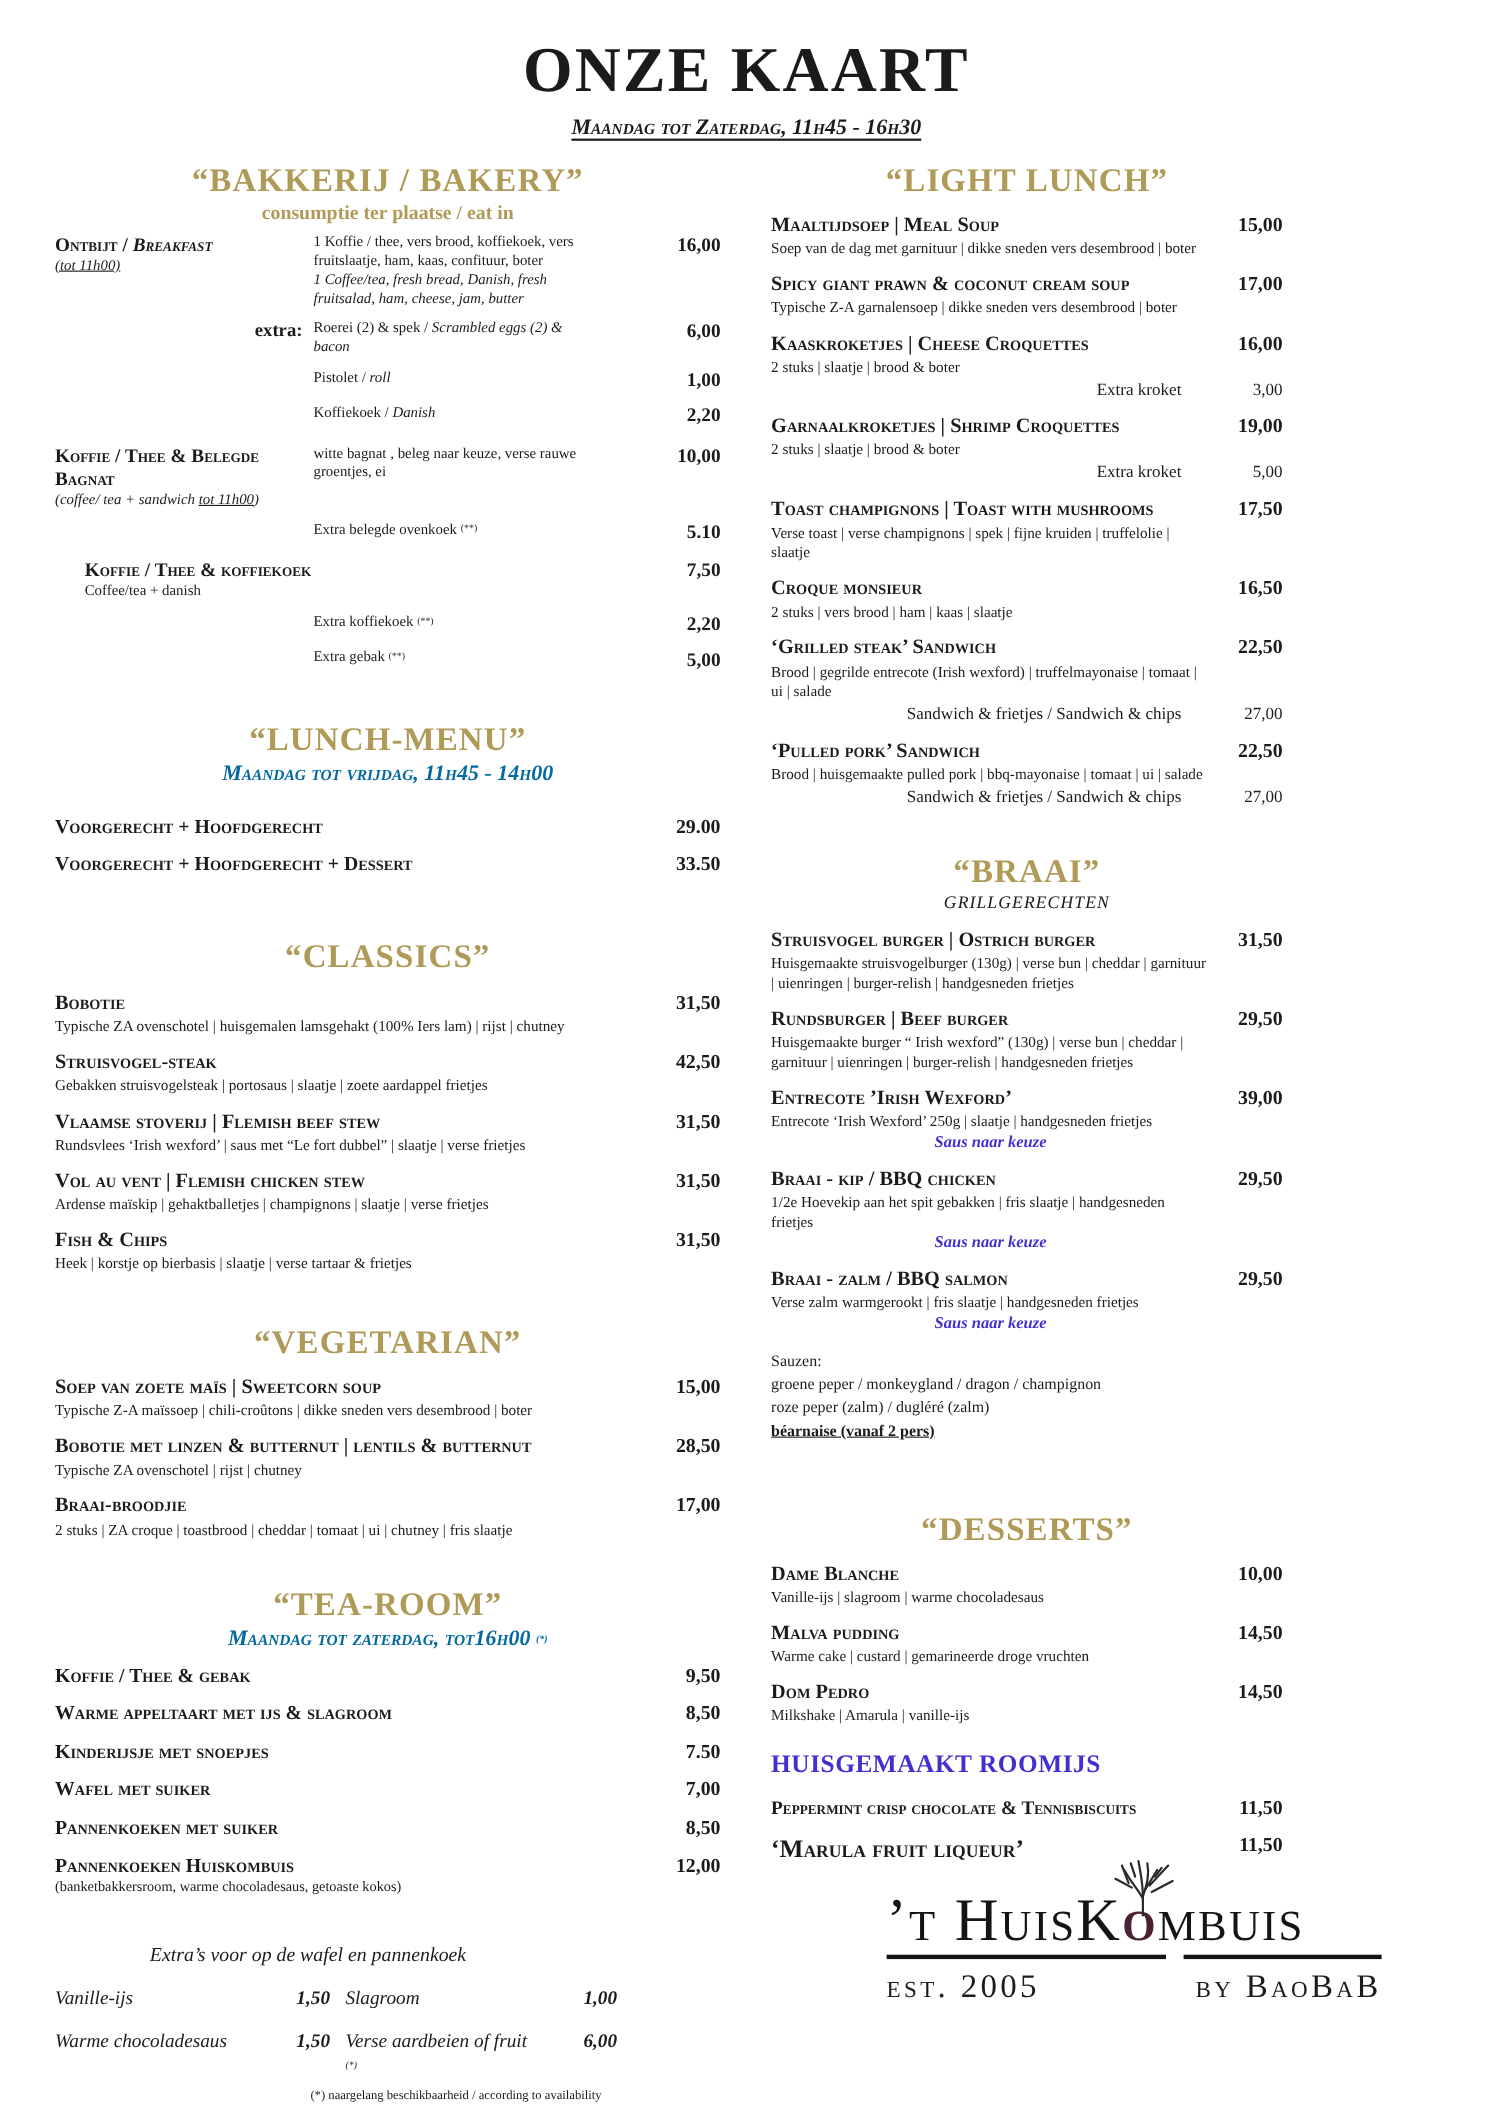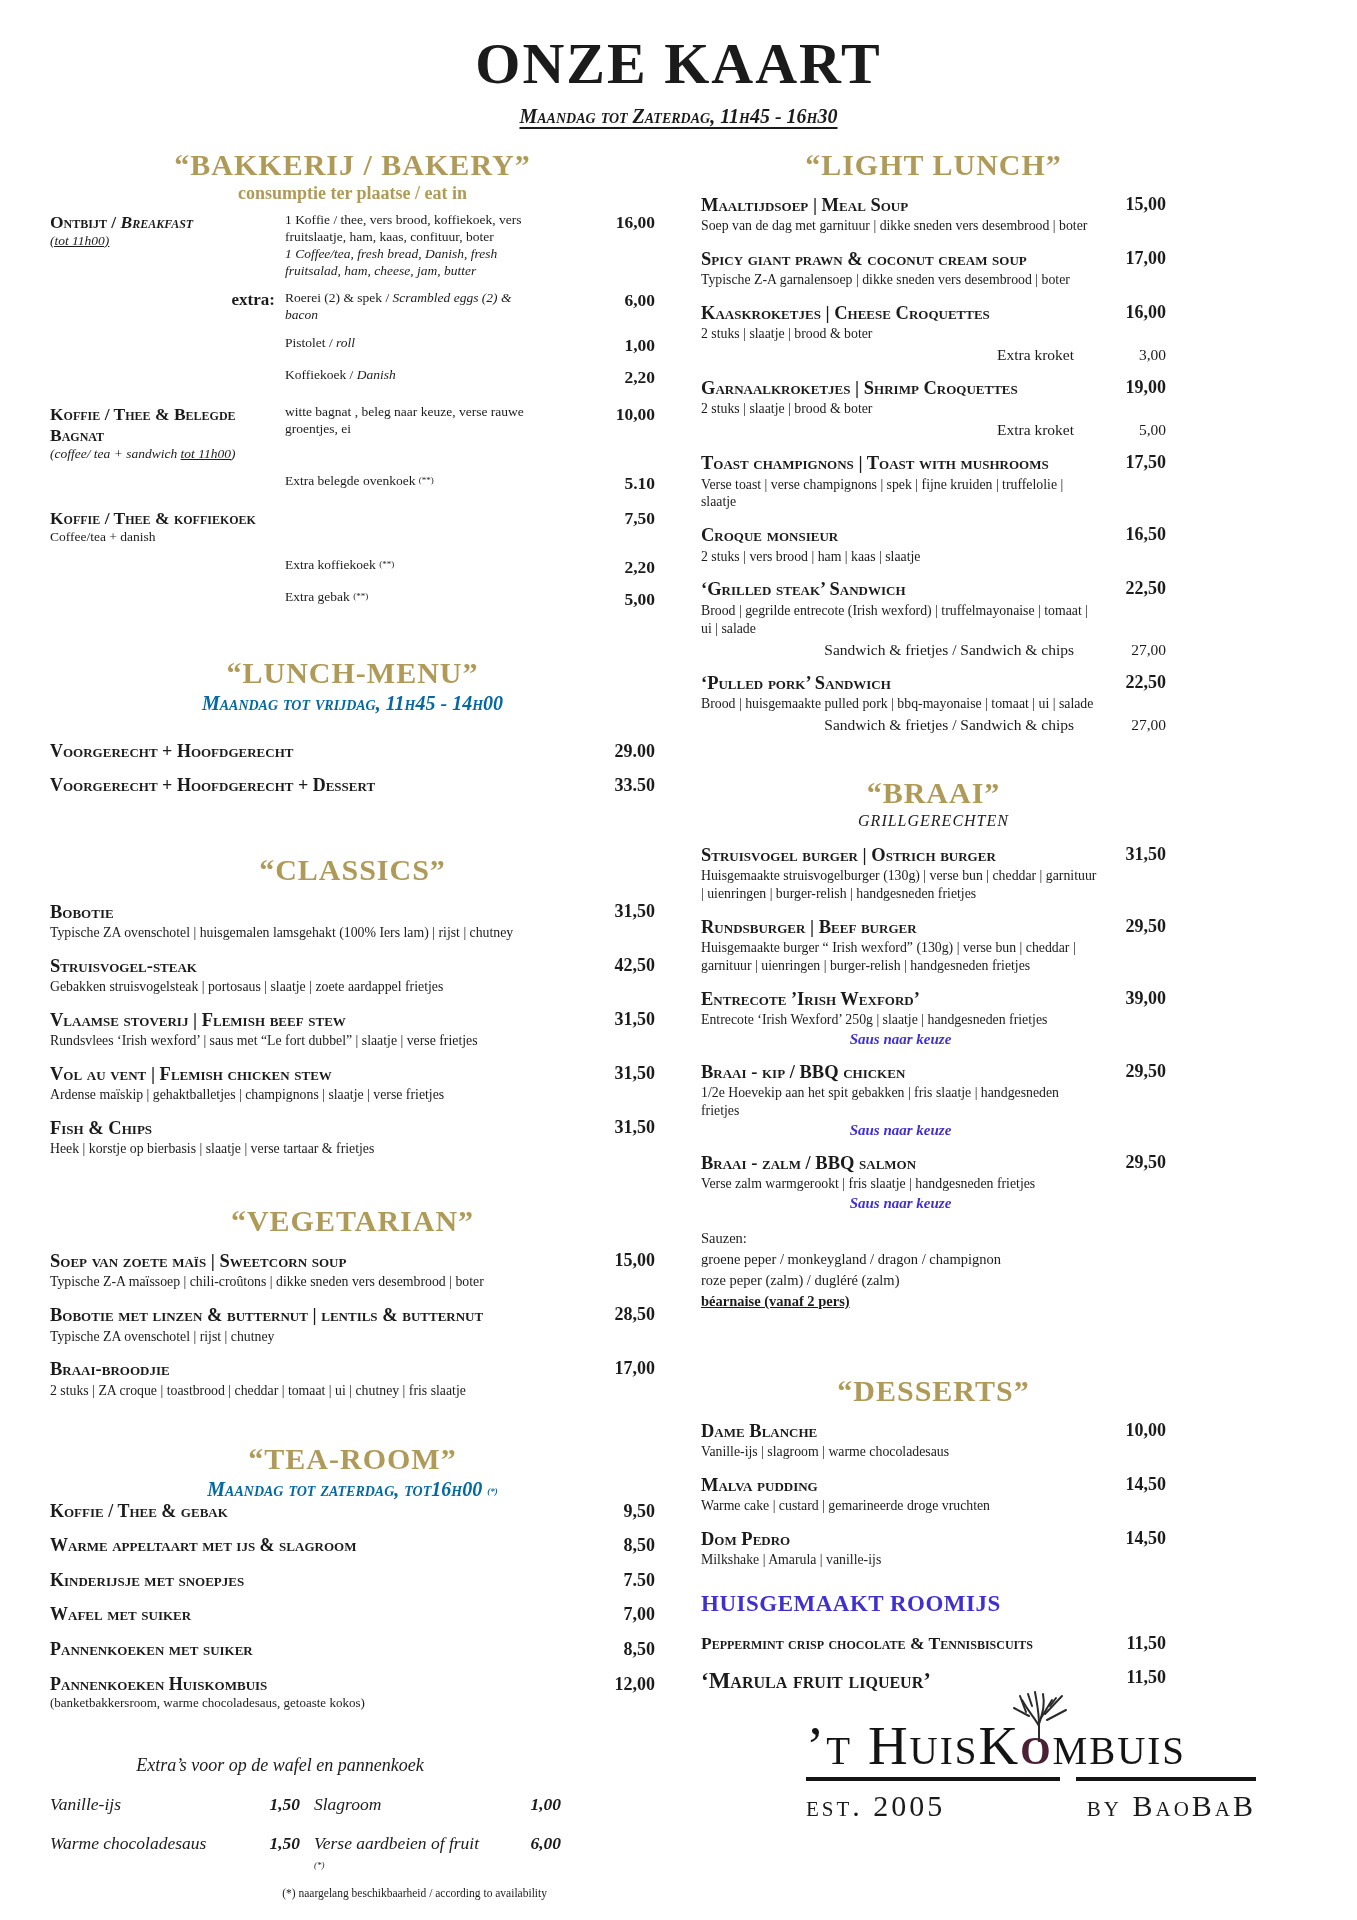--- a/index.html
+++ b/index.html
@@ -132,21 +132,21 @@
             <div class="bk-price">10,00</div>
           </div>
 
           <div class="bk-row" style="margin-top:8px;">
             <div></div>
             <div class="bk-desc"><span>Extra belegde ovenkoek </span><span class="mark">(**)</span></div>
             <div class="bk-price">5.10</div>
           </div>
 
           <div class="bk-row" style="margin-top:14px;">
-            <div class="bk-name" style="grid-column:1 / span 2;"><span>Koffie / Thee &amp; koffiekoek</span>
+            <div class="bk-name" style="grid-column:1 / span 2;margin-left:27px;"><span>Koffie / Thee &amp; koffiekoek</span>
               <div class="bk-sub">Coffee/tea + danish</div>
             </div>
             <div class="bk-price">7,50</div>
           </div>
 
           <div class="bk-row" style="margin-top:6px;">
             <div></div>
             <div class="bk-desc"><span>Extra koffiekoek </span><span class="mark">(**)</span></div>
             <div class="bk-price">2,20</div>
           </div>
@@ -235,21 +235,21 @@
             <div class="mi-name">Braai-broodjie</div>
             <div class="mi-desc">2 stuks  |  ZA croque  |  toastbrood  |  cheddar |  tomaat  |  ui  |  chutney  |  fris slaatje</div>
           </div>
           <div class="mi-price">17,00</div>
         </div>
       </div>
 
       <div style="margin-top:42px;">
         <div class="sec-head">“TEA-ROOM”</div>
         <div class="sec-sub-blue"><span>Maandag tot zaterdag, tot16h00 </span><span class="mark">(*)</span></div>
-        <div style="">
+        <div style="margin-top:12px;">
           <div class="sr">
             <div class="sr-name">Koffie / Thee &amp; gebak</div>
             <div class="sr-price">9,50</div>
           </div>
           <div class="sr">
             <div class="sr-name">Warme appeltaart met ijs &amp; slagroom</div>
             <div class="sr-price">8,50</div>
           </div>
           <div class="sr">
             <div class="sr-name">Kinderijsje met snoepjes</div>

